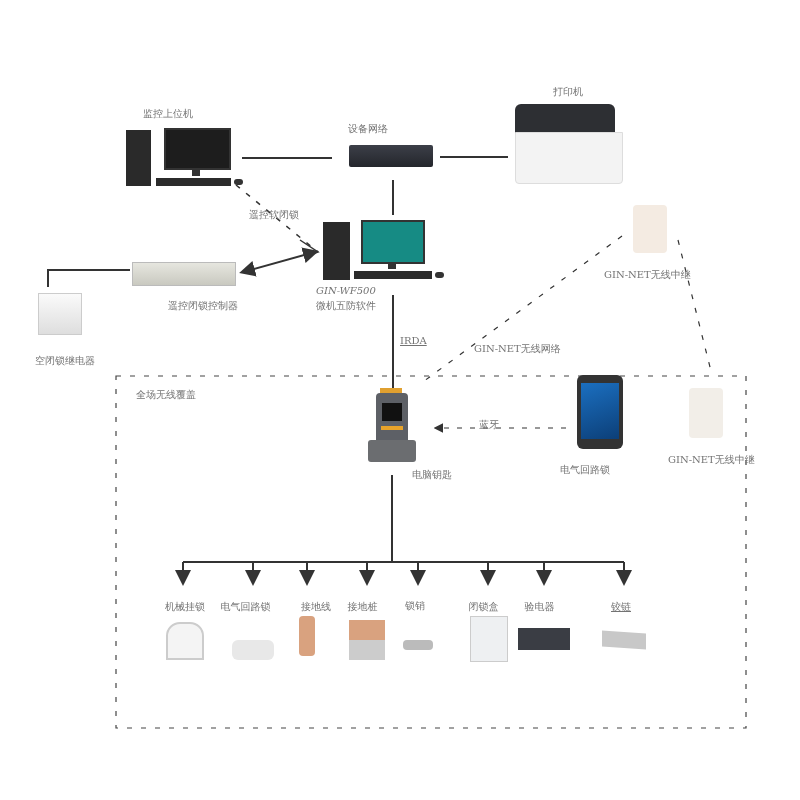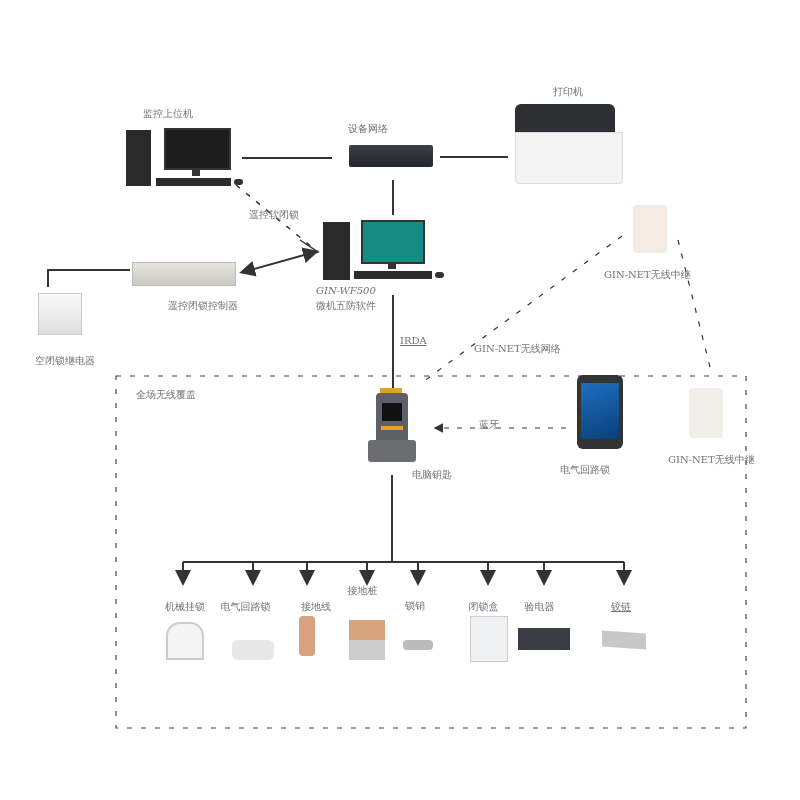--- a/index.html
+++ b/index.html
@@ -120,21 +120,21 @@
 <div class="dev" style="left:689px;top:388px;width:34px;height:50px;background:#f2eee8;border-radius:4px;"></div>
 <div class="lbl" style="left:668px;top:453px;">GIN-NET无线中继</div>
 
 <div id="endpoints">
     <div class="lbl" style="left: 165px; top: 600px;">机械挂锁</div>
     <div class="dev" style="width: 34px; height: 34px; border: 2px solid rgb(204, 204, 204); border-top-left-radius: 14px; border-top-right-radius: 14px; background: rgb(244, 244, 244); left: 166px; top: 622px; position: absolute;"></div>
     <div class="lbl" style="left: 220.5px; top: 600px;">电气回路锁</div>
     <div class="dev" style="width: 42px; height: 20px; background: rgb(232, 232, 232); border-radius: 6px; left: 232px; top: 640px; position: absolute;"></div>
     <div class="lbl" style="left: 301px; top: 600px;">接地线</div>
     <div class="dev" style="width: 16px; height: 40px; background: rgb(217, 162, 127); border-radius: 4px; left: 299px; top: 616px; position: absolute;"></div>
-    <div class="lbl" style="left: 347.5px; top: 584px; font-family: Liberation Serif, serif;">接地桩</div>
+    <div class="lbl" style="left: 347.5px; top: 600px; font-family: Liberation Serif, serif;">接地桩</div>
     <div class="dev" style="width: 36px; height: 40px; background: linear-gradient(rgb(217, 162, 127) 50%, rgb(204, 204, 204) 50%); left: 349px; top: 620px; position: absolute;"></div>
     <div class="lbl" style="left: 405px; top: 600px; font-family: Liberation Mono, monospace;">锁销</div>
     <div class="dev" style="width: 30px; height: 10px; background: rgb(187, 187, 187); border-radius: 4px; left: 403px; top: 640px; position: absolute;"></div>
     <div class="lbl" style="left: 468.5px; top: 600px;">闭锁盒</div>
     <div class="dev" style="width: 36px; height: 44px; background: rgb(238, 240, 242); border: 1px solid rgb(204, 204, 204); left: 470px; top: 616px; position: absolute;"></div>
     <div class="lbl" style="left: 524.5px; top: 600px; font-family: Liberation Serif, serif;">验电器</div>
     <div class="dev" style="width: 52px; height: 22px; background: rgb(58, 61, 68); left: 518px; top: 628px; position: absolute;"></div>
     <div class="lbl" style="left: 611px; top: 600px; text-decoration: underline;">铰链</div>
     <div class="dev" style="width: 44px; height: 16px; background: rgb(200, 200, 200); transform: skewY(4deg); left: 602px; top: 632px; position: absolute;"></div>
   </div>

